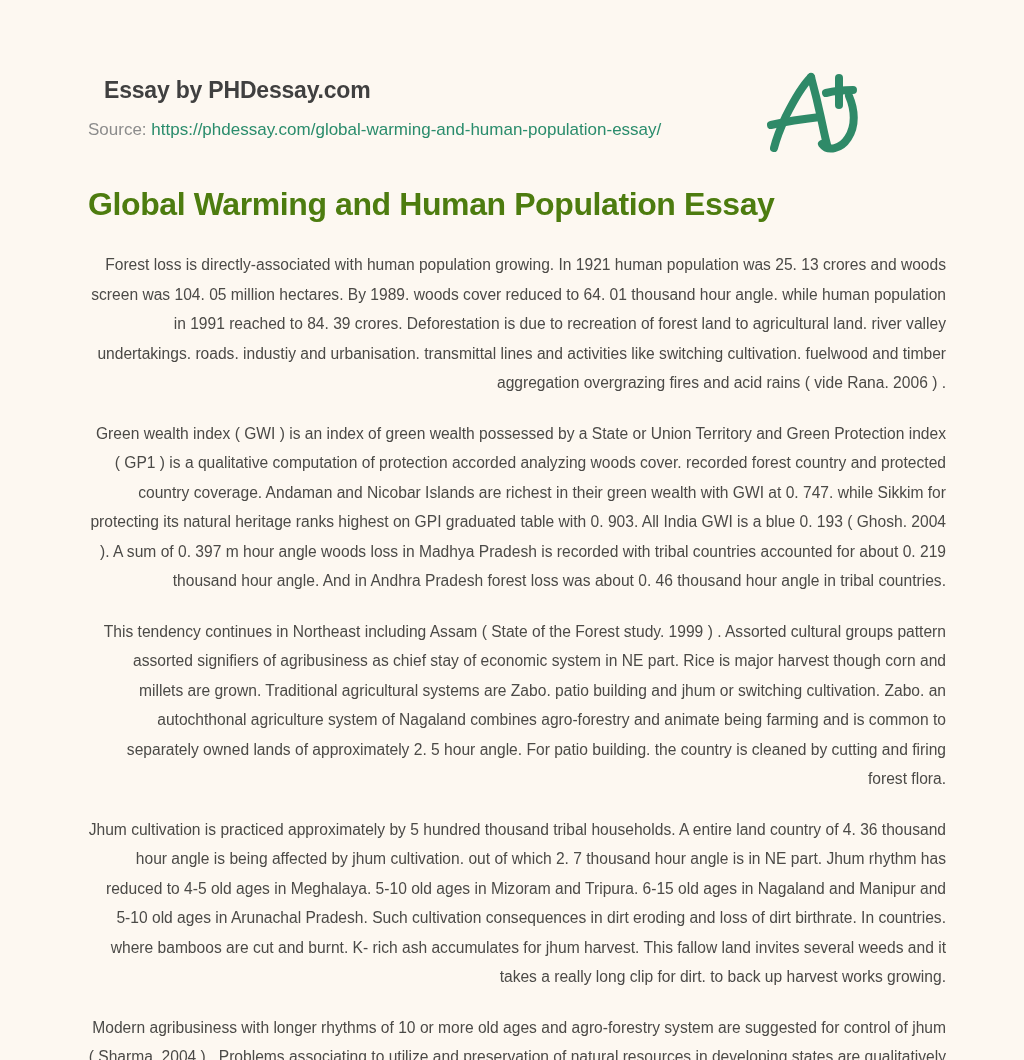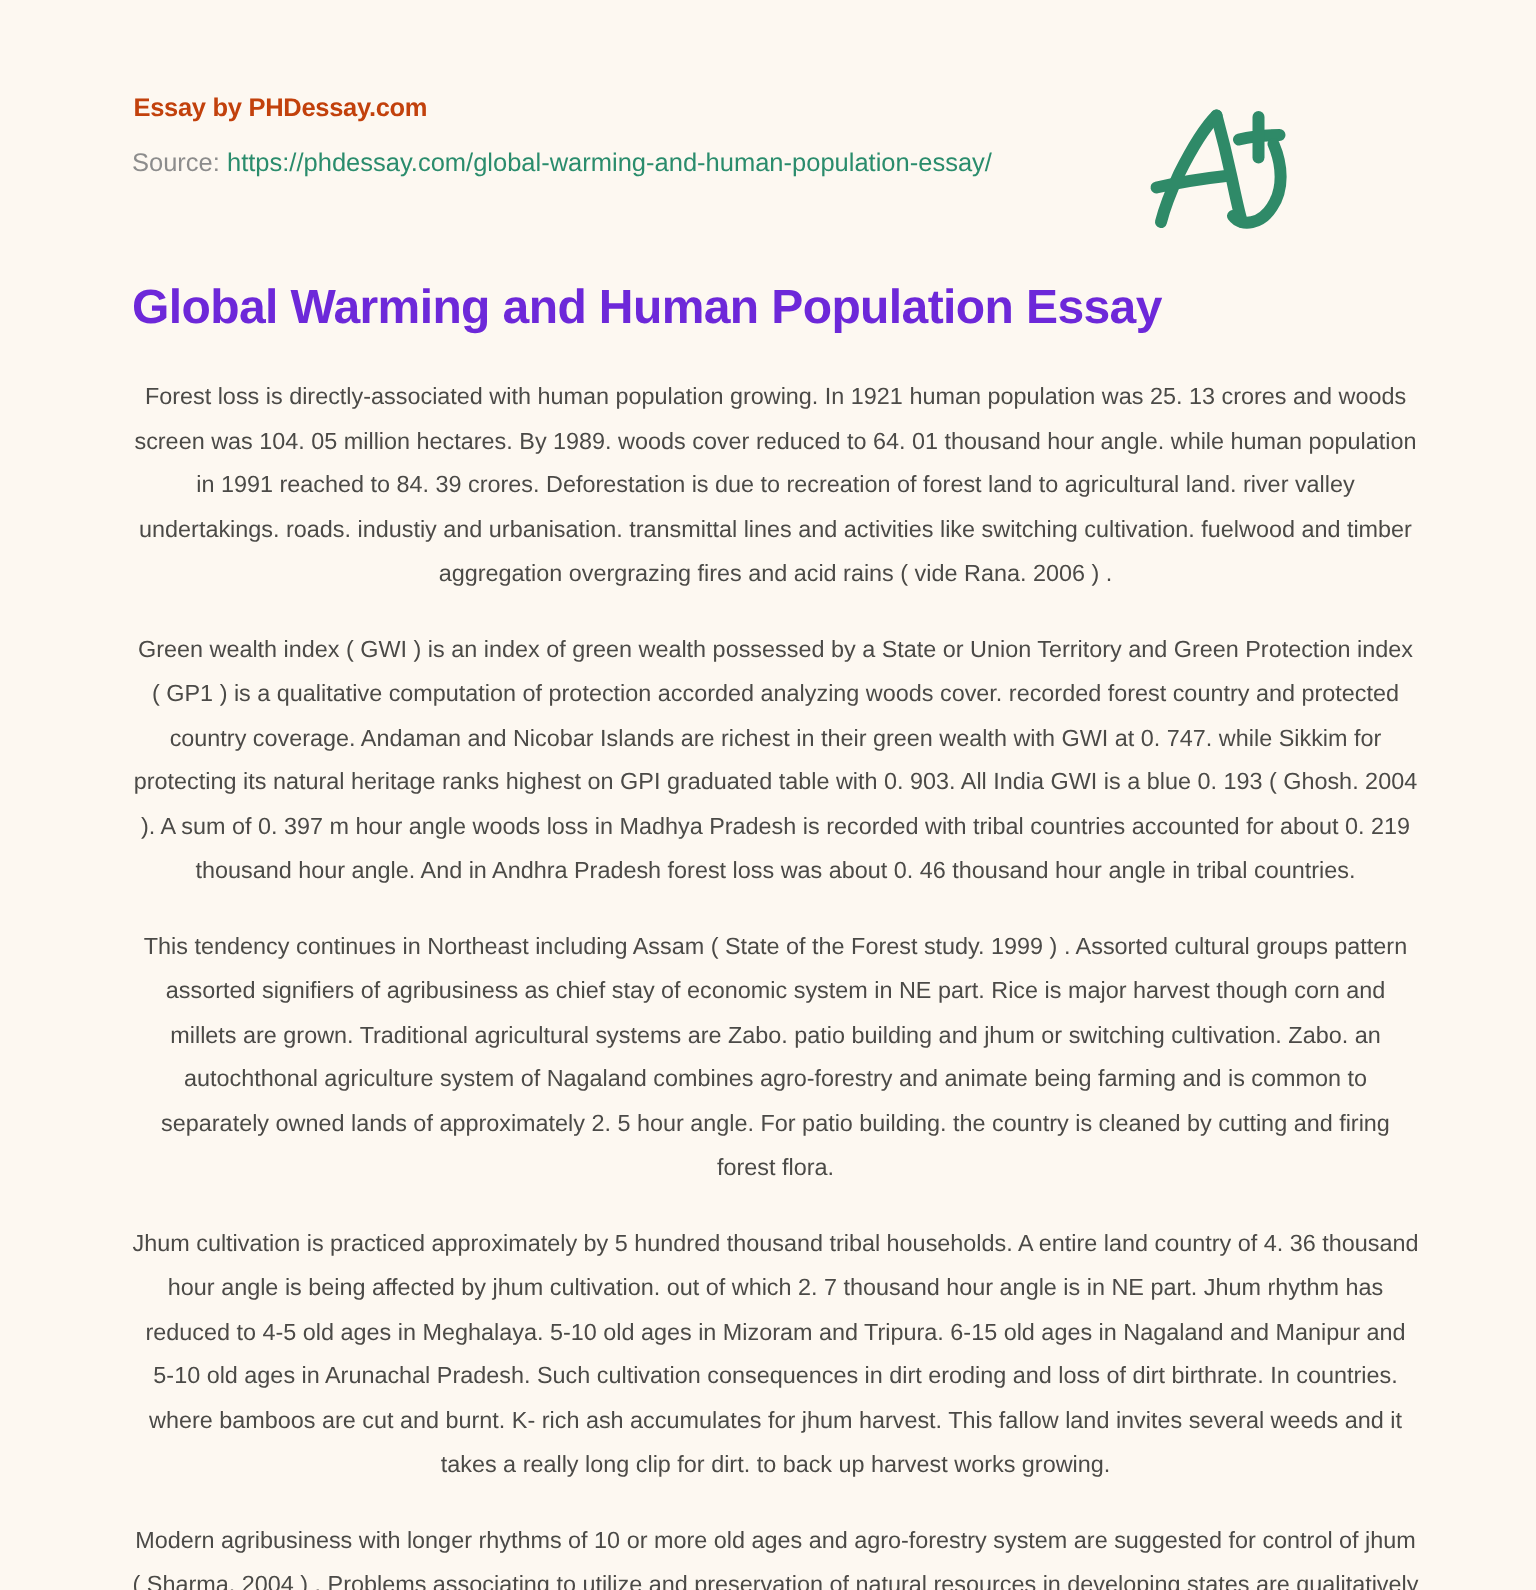--- a/index.html
+++ b/index.html
@@ -24,26 +24,26 @@
   }
 
   
   .header {
     position: relative;
     padding-top: 62px;
     height: 118px;
     box-sizing: border-box;
   }
   .brand-line {
-    font-size: 17px;
+    font-size: 23px;
     font-weight: bold;
-    color: #c2410c;
+    color: #404040;
     letter-spacing: -0.2px;
     line-height: 1.1;
-    margin: 1px;
+    margin: 16px;
   }
   .source-line {
     margin-top: 17px;
     font-size: 17px;
     line-height: 1.2;
     white-space: nowrap;
   }
   .source-label {
     color: #8c8c8c;
   }
@@ -61,37 +61,37 @@
     height: 100px;
     pointer-events: none;
   }
 
   
   .doc-title {
     margin: 0;
     padding-top: 66px;
     font-size: 32px;
     font-weight: bold;
-    color: #6d28d9;
+    color: #4d7c0f;
     letter-spacing: -0.4px;
     line-height: 1.25;
     font-stretch: condensed;
   }
 
   
   .body-copy {
     padding-top: 26px;
     width: 858px;
   }
   .body-copy p {
     margin: 0 0 21px 0;
     font-size: 15.6px;
     line-height: 29.5px;
     color: #4b4a47;
-    text-align: center;
+    text-align: right;
   }
   .body-copy p:last-child {
     margin-bottom: 0;
   }
 </style>
 </head>
 <body>
 
 <div class="page">
 

